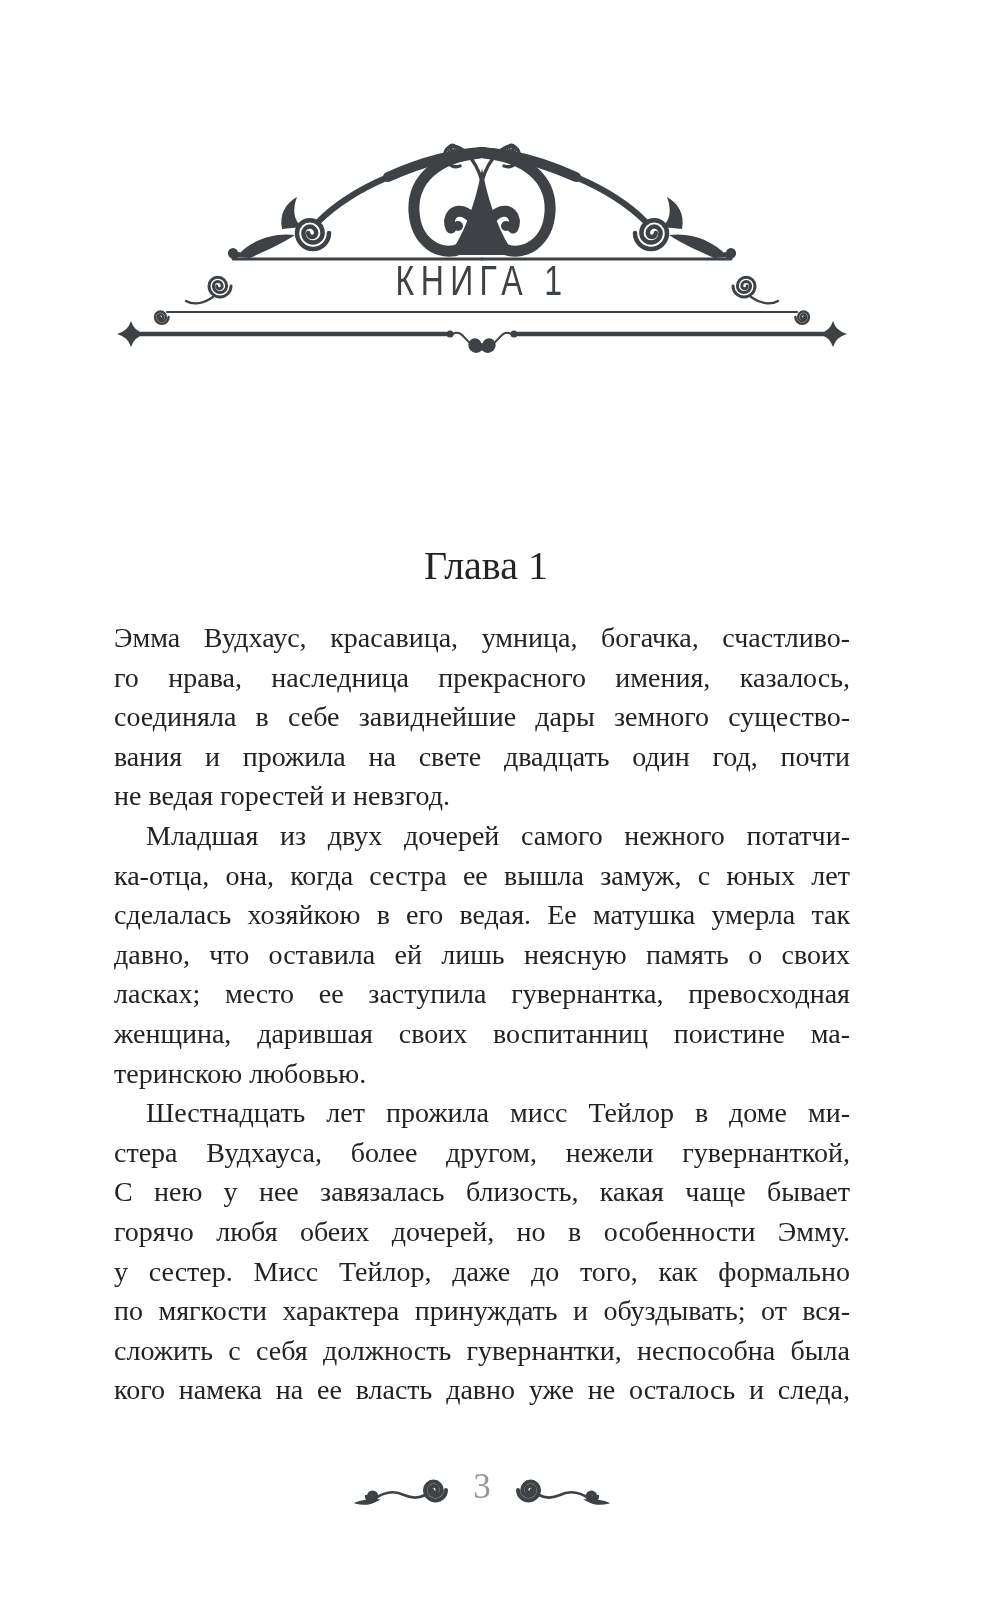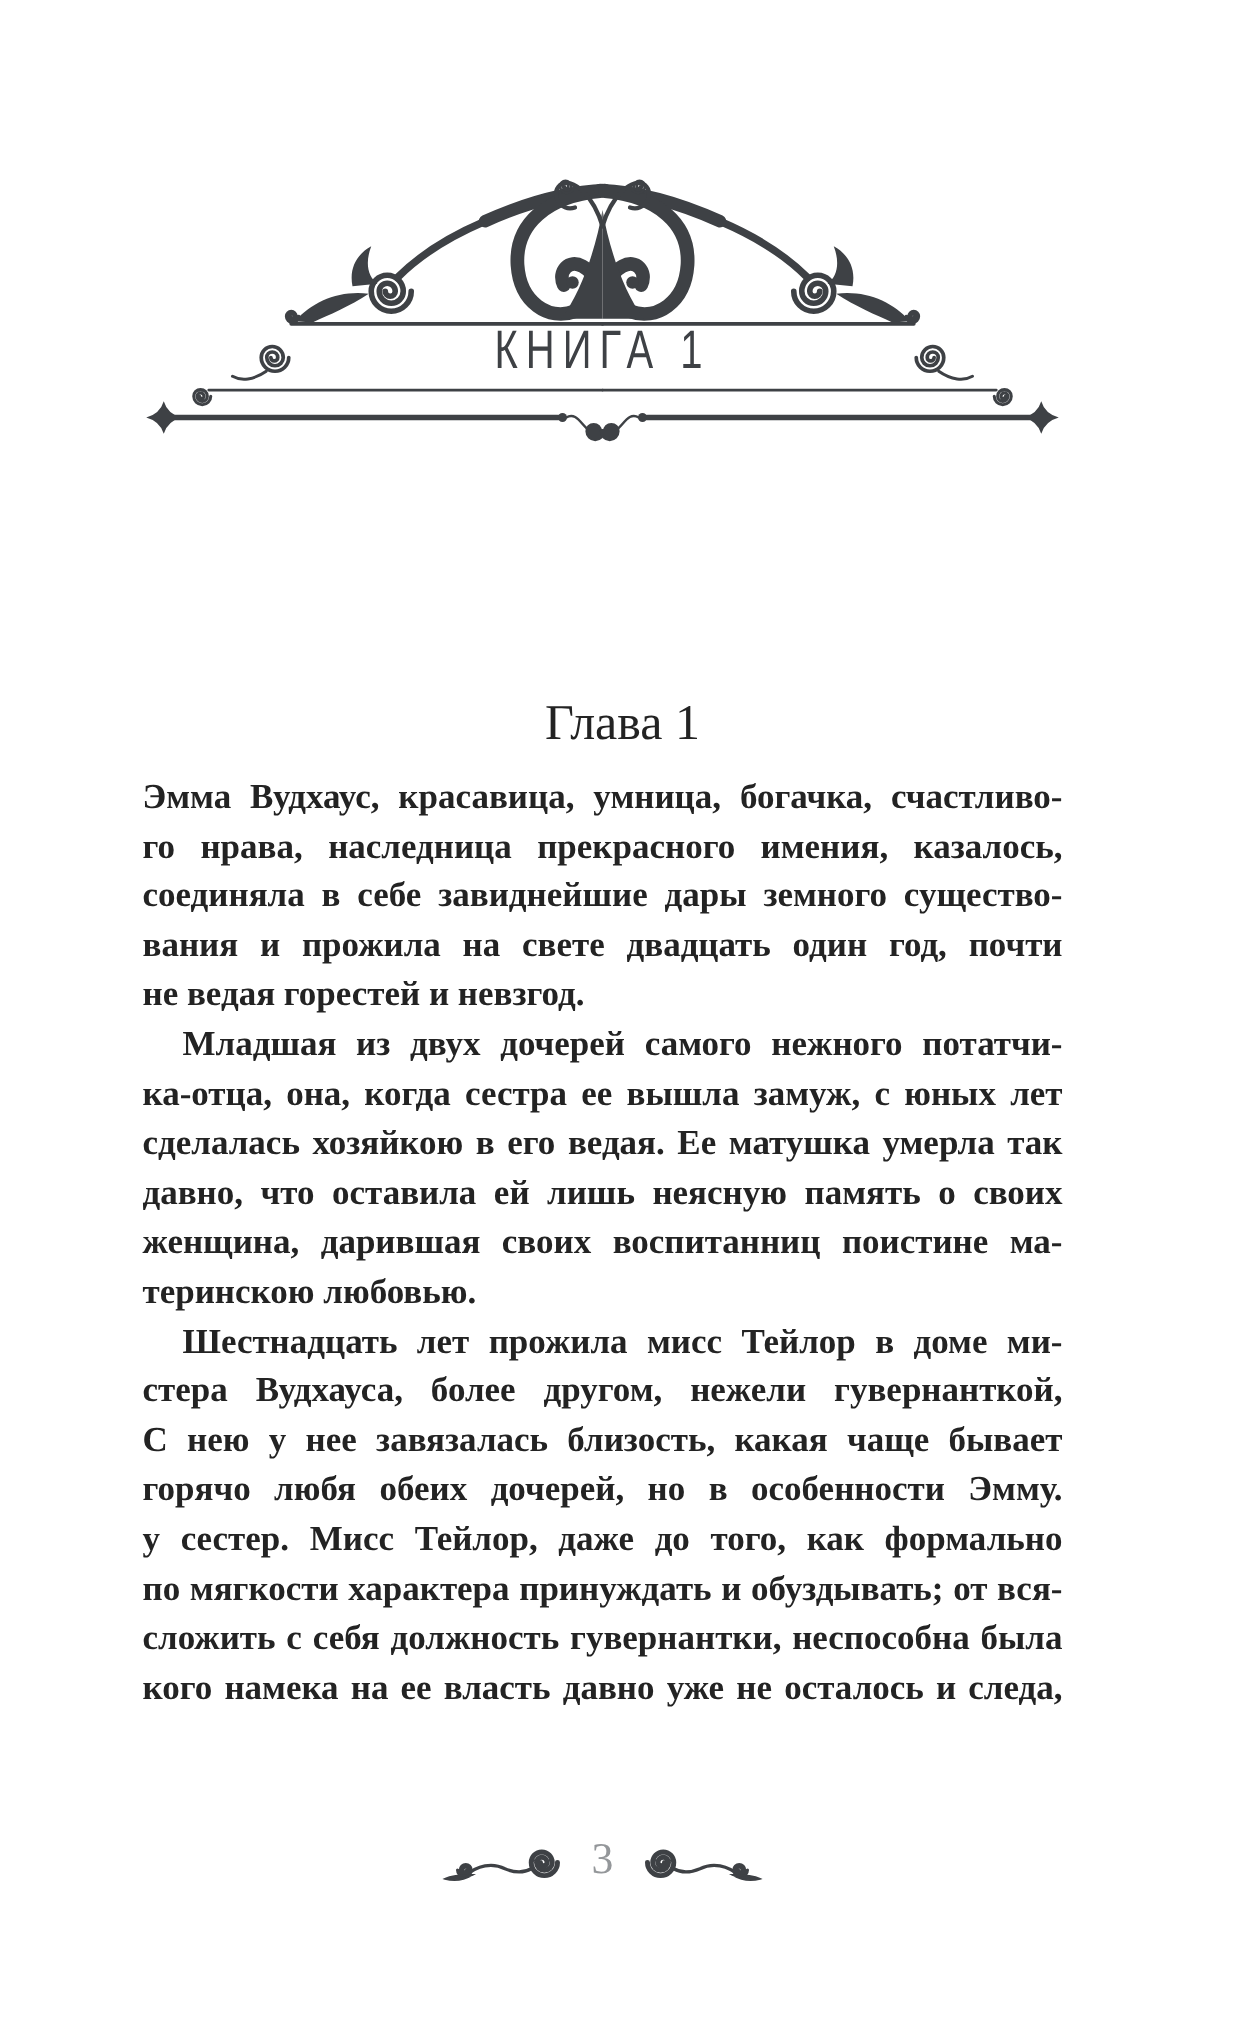--- a/index.html
+++ b/index.html
@@ -18,33 +18,32 @@
   }
   .book-title{
     position:absolute;top:258px;left:0;width:964px;text-align:center;
     font-family:"Liberation Sans", sans-serif;
     font-size:40px;line-height:44px;letter-spacing:8px;
     color:var(--ornament);
     transform:scale(0.80,1.08);transform-origin:50% 50%;
     white-space:nowrap;
   }
   .chapter-title{
-    position:absolute;top:538px;left:0;width:964px;margin:16px;
+    position:absolute;top:538px;left:0;width:964px;margin:4px;
     text-align:center;font-weight:normal;
     font-size:40px;line-height:48px;color:var(--body_text);
   }
   .body-text{
     position:absolute;top:618px;left:114px;width:736px;
     font-size:28px;line-height:39.6px;color:var(--body_text);
   }
   .line{
     text-align:justify;
     text-align-last:justify;
     white-space:normal;
-    font-weight:bold;
   }
   .line.end{text-align-last:left;}
   .para.indent .line:first-child{text-indent:32px;}
   .page-number{
     position:absolute;top:1468px;left:0;width:964px;text-align:center;
     font-size:35px;line-height:38px;color:var(--page_number);
   }
 </style>
 </head>
 <body>
@@ -119,20 +118,21 @@
       <div class="line">го нрава, наследница прекрасного имения, казалось,</div>
       <div class="line">соединяла в себе завиднейшие дары земного существо-</div>
       <div class="line">вания и прожила на свете двадцать один год, почти</div>
       <div class="line end">не ведая горестей и невзгод.</div>
     </div>
     <div class="para indent">
       <div class="line">Младшая из двух дочерей самого нежного потатчи-</div>
       <div class="line">ка-отца, она, когда сестра ее вышла замуж, с юных лет</div>
       <div class="line">сделалась хозяйкою в его ведая. Ее матушка умерла так</div>
       <div class="line">давно, что оставила ей лишь неясную память о своих</div>
+      <div class="line">ласках; место ее заступила гувернантка, превосходная</div>
       <div class="line">женщина, дарившая своих воспитанниц поистине ма-</div>
       <div class="line end">теринскою любовью.</div>
     </div>
     <div class="para indent">
       <div class="line">Шестнадцать лет прожила мисс Тейлор в доме ми-</div>
       <div class="line">стера Вудхауса, более другом, нежели гувернанткой,</div>
       <div class="line">С нею у нее завязалась близость, какая чаще бывает</div>
       <div class="line">горячо любя обеих дочерей, но в особенности Эмму.</div>
       <div class="line">у сестер. Мисс Тейлор, даже до того, как формально</div>
       <div class="line">по мягкости характера принуждать и обуздывать; от вся-</div>

